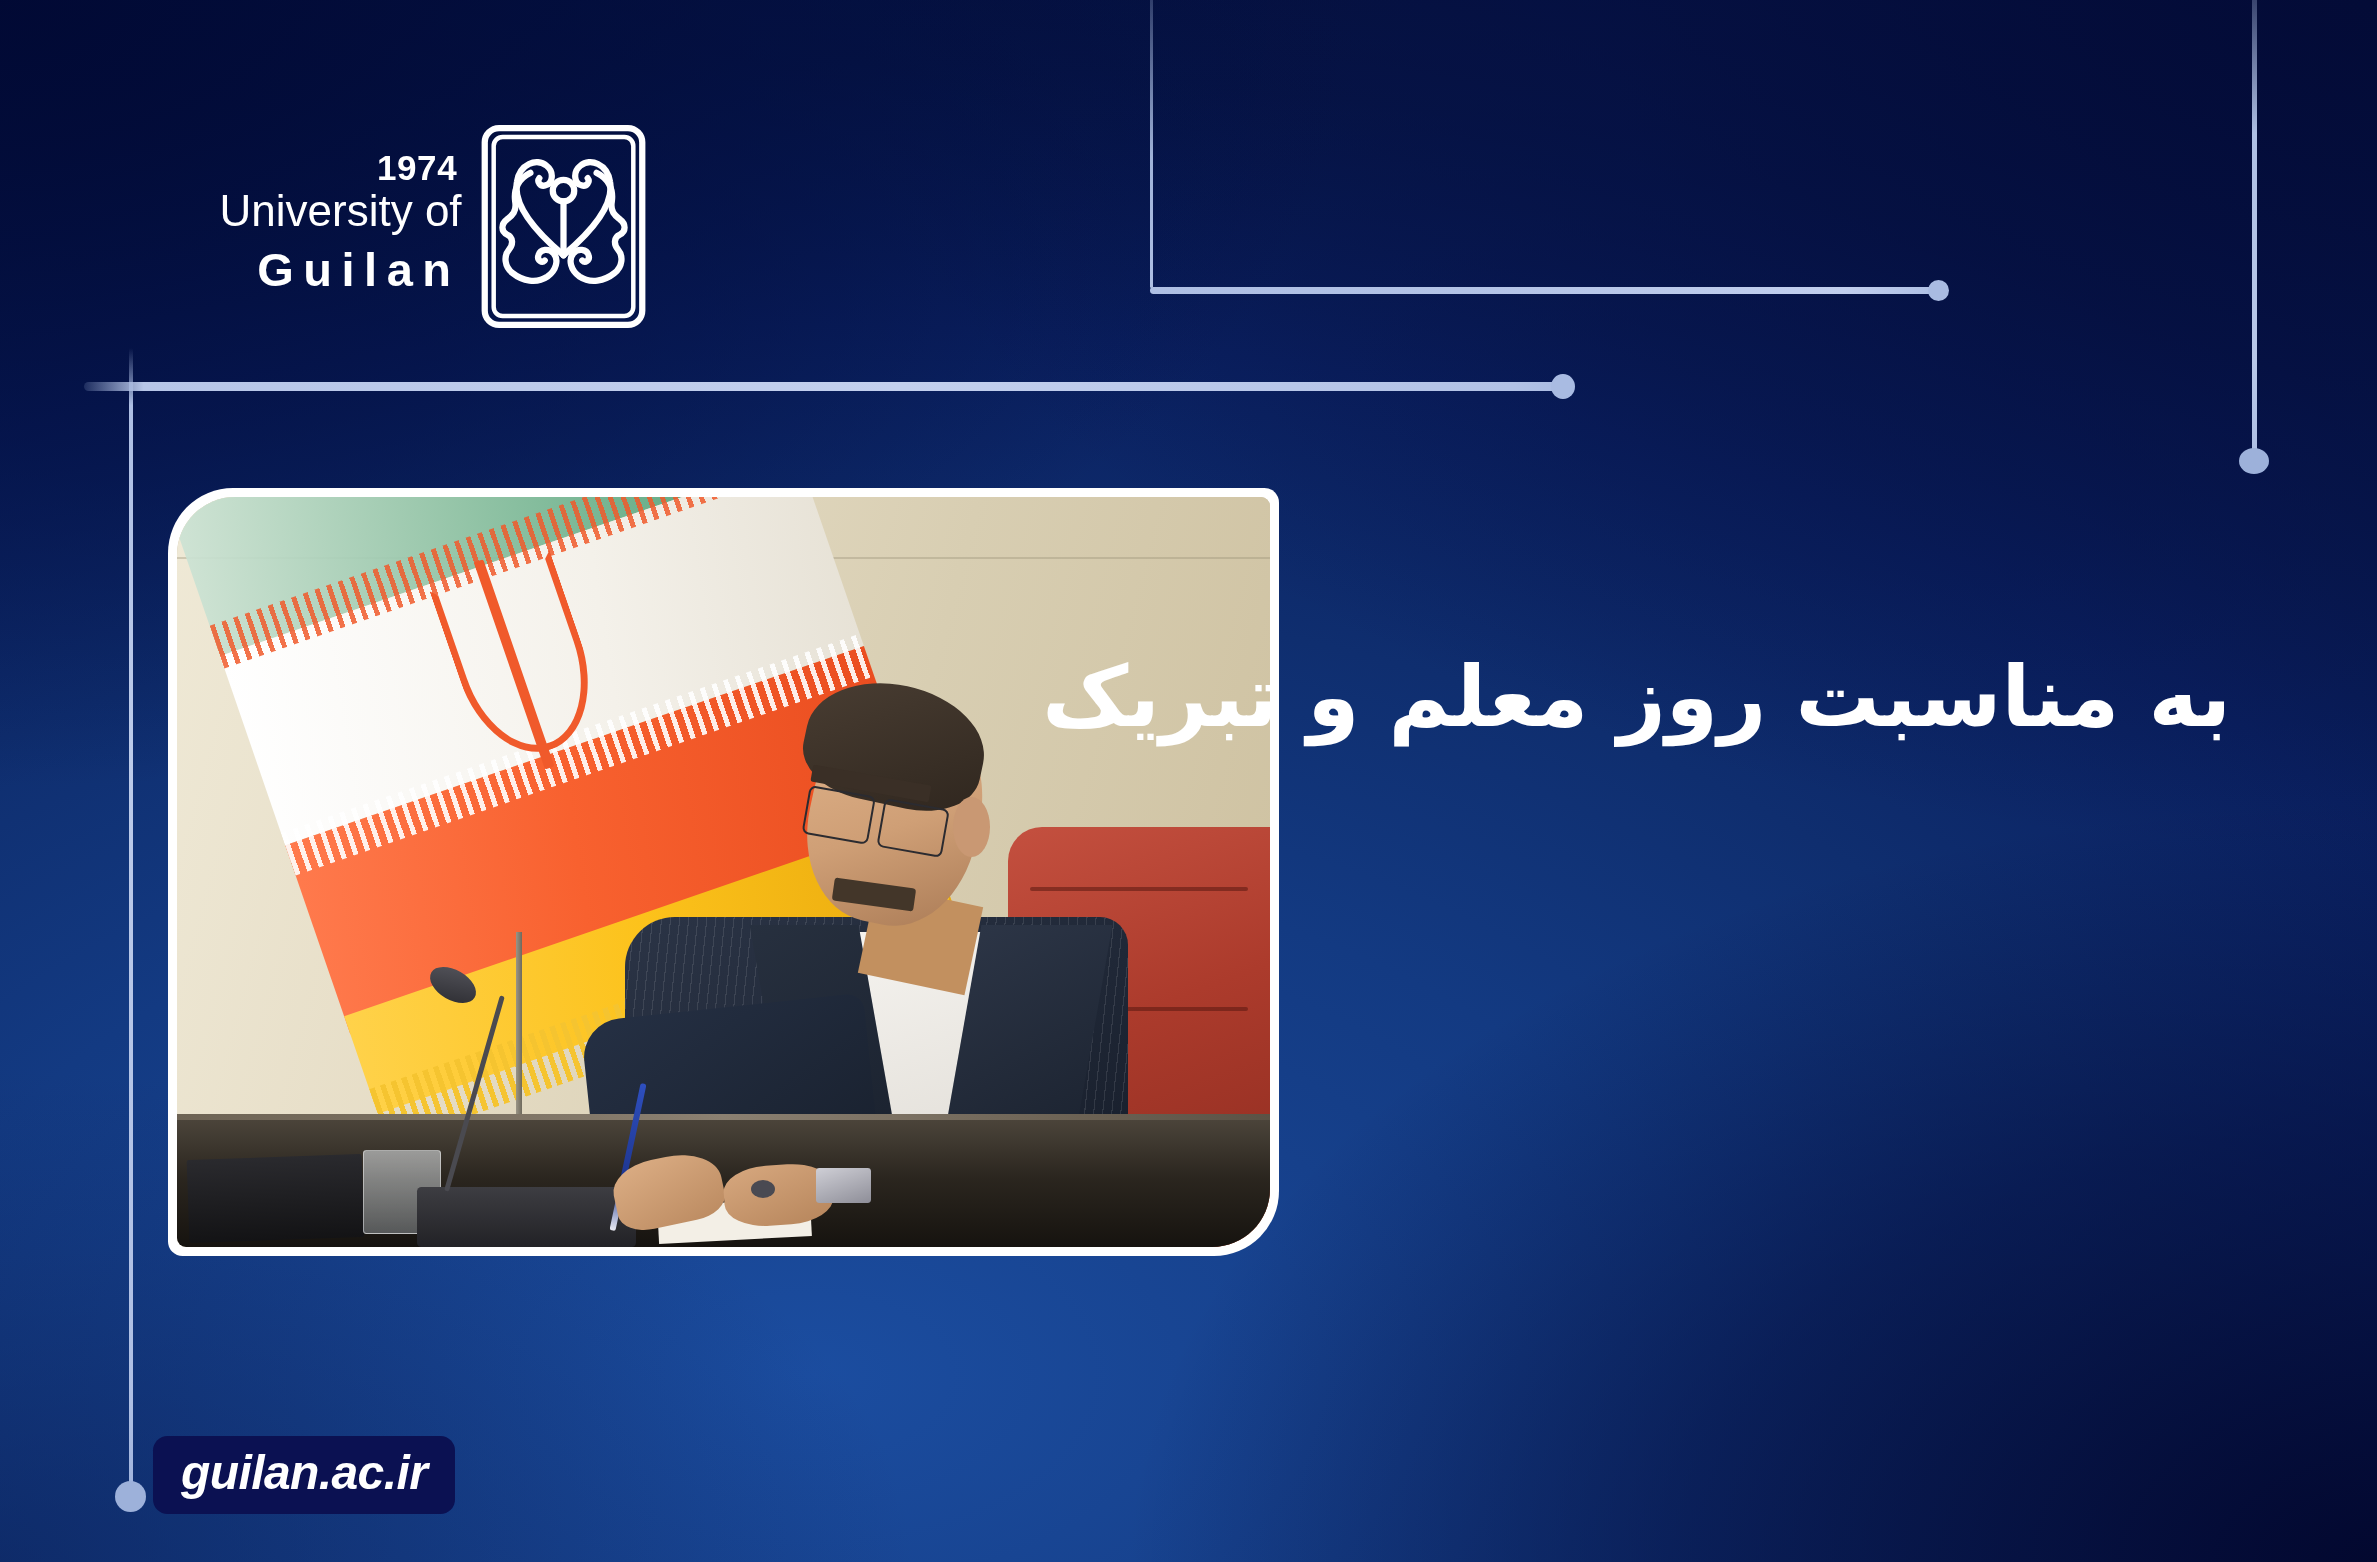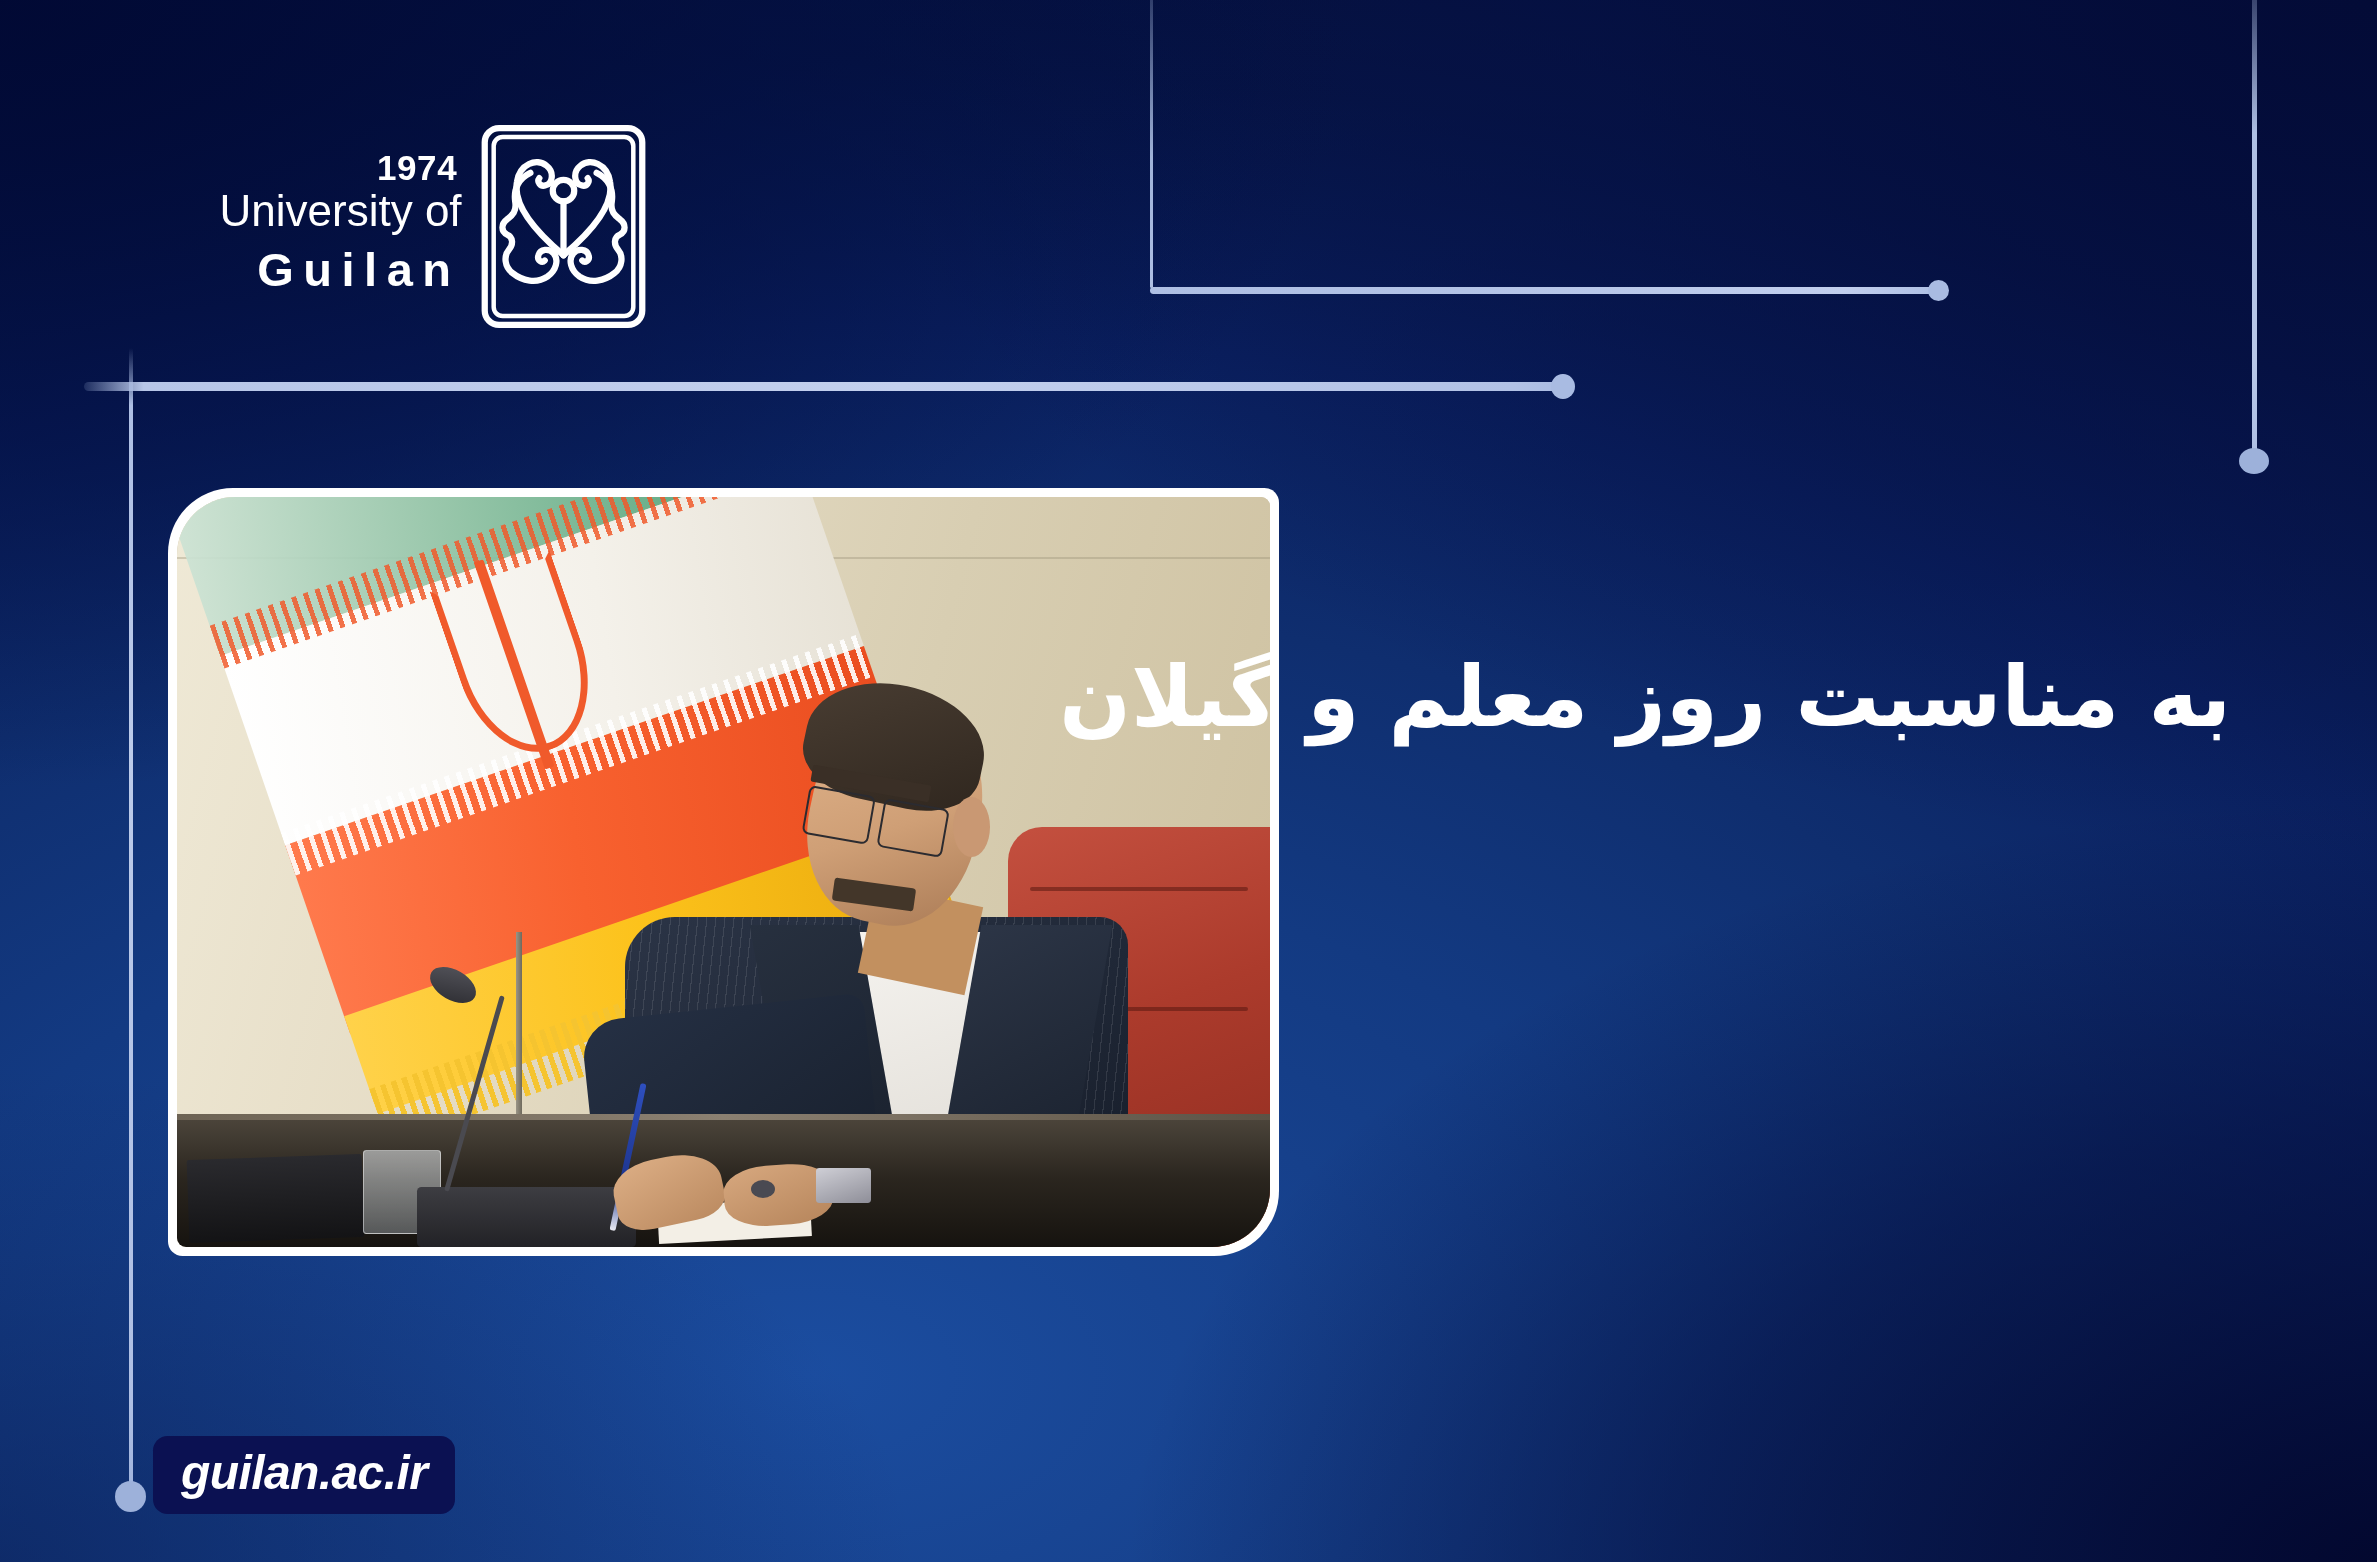--- a/index.html
+++ b/index.html
@@ -478,19 +478,19 @@
 
       <div class="pen"></div>
       <div class="p-hand"></div>
       <div class="p-hand2"></div>
       <div class="p-ring"></div>
       <div class="p-watch"></div>
     </div>
   </div>
 
   <div class="headline">
-    <div class="l2">به مناسبت روز معلم و گیلان</div>
+    <div class="l2">به مناسبت روز معلم و تبریک</div>
   </div>
 
   <div class="site-badge">guilan.ac.ir</div>
 
 </div>
 
 
 </body></html>

